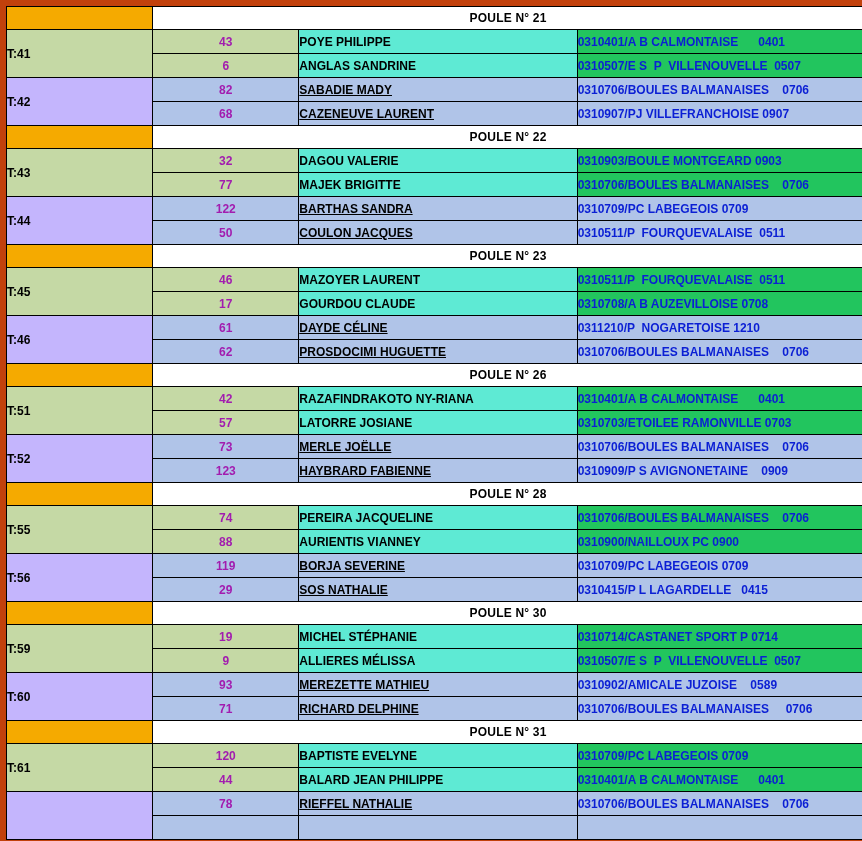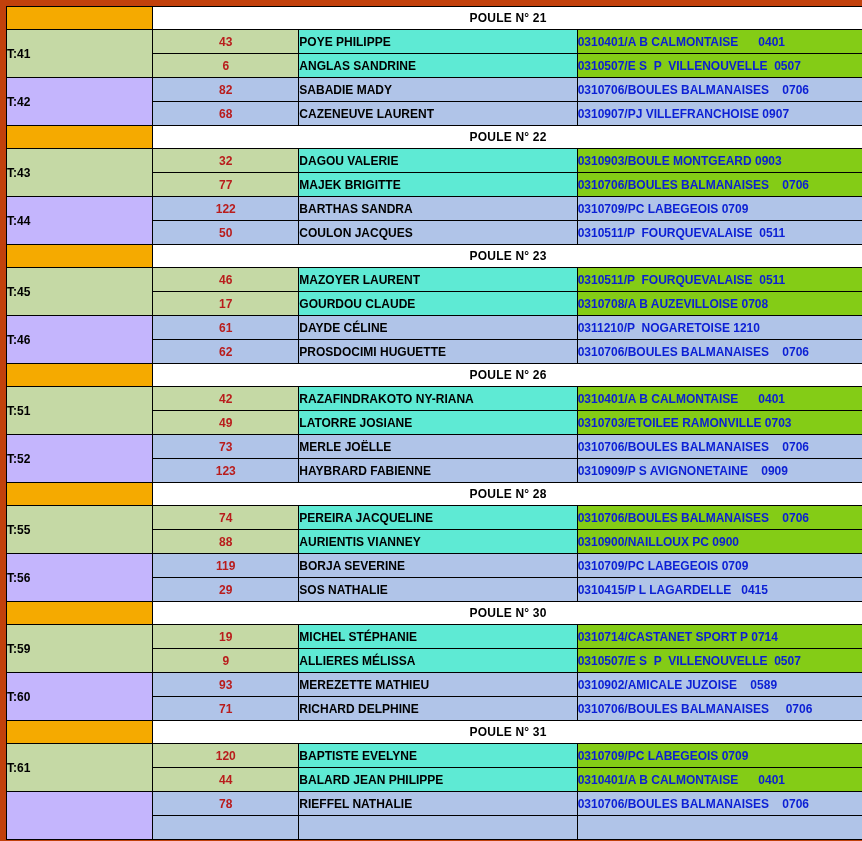--- a/index.html
+++ b/index.html
@@ -61,39 +61,39 @@
     text-align: left;
     color: #000000;
     font-size: 12.5px;
     border: 2px solid #000000;
   }
   td.team.blue {
     background: #c4b5fd;
   }
   td.num {
     text-align: center;
-    color: #b91c1c;
+    color: #a21caf;
     font-size: 12.5px;
     background: #c5d9a5;
     border: 2px solid #000000;
   }
   td.num.blue { background: #b0c4e8; }
   td.name {
     padding-left: 6px;
     color: #000000;
     font-size: 12.5px;
     background: #5eead4;
     border: 2px solid #000000;
   }
-  td.name.blue { background: #b0c4e8; }
+  td.name.blue { background: #b0c4e8; text-decoration: underline; }
   td.club {
     padding-left: 6px;
     color: #0b1fd4;
     font-size: 12px;
-    background: #84cc16;
+    background: #22c55e;
     border: 2px solid #000000;
     white-space: pre;
   }
   td.club.blue { background: #b0c4e8; }
   td.empty {
     background: #b0c4e8;
     border: 2px solid #000000;
   }
 </style>
 </head>
@@ -190,21 +190,21 @@
           <td class="poule-tag"></td>
           <td colspan="3" class="poule-title">POULE N° 26</td>
         </tr>
         <tr>
           <td rowspan="2" class="team">T:51</td>
           <td class="num">42</td>
           <td class="name">RAZAFINDRAKOTO NY-RIANA</td>
           <td class="club">0310401/A B CALMONTAISE      0401</td>
         </tr>
         <tr>
-          <td class="num">49</td>
+          <td class="num">57</td>
           <td class="name">LATORRE JOSIANE</td>
           <td class="club">0310703/ETOILEE RAMONVILLE 0703</td>
         </tr>
         <tr>
           <td rowspan="2" class="team blue">T:52</td>
           <td class="num blue">73</td>
           <td class="name blue">MERLE JOËLLE</td>
           <td class="club blue">0310706/BOULES BALMANAISES    0706</td>
         </tr>
         <tr>

